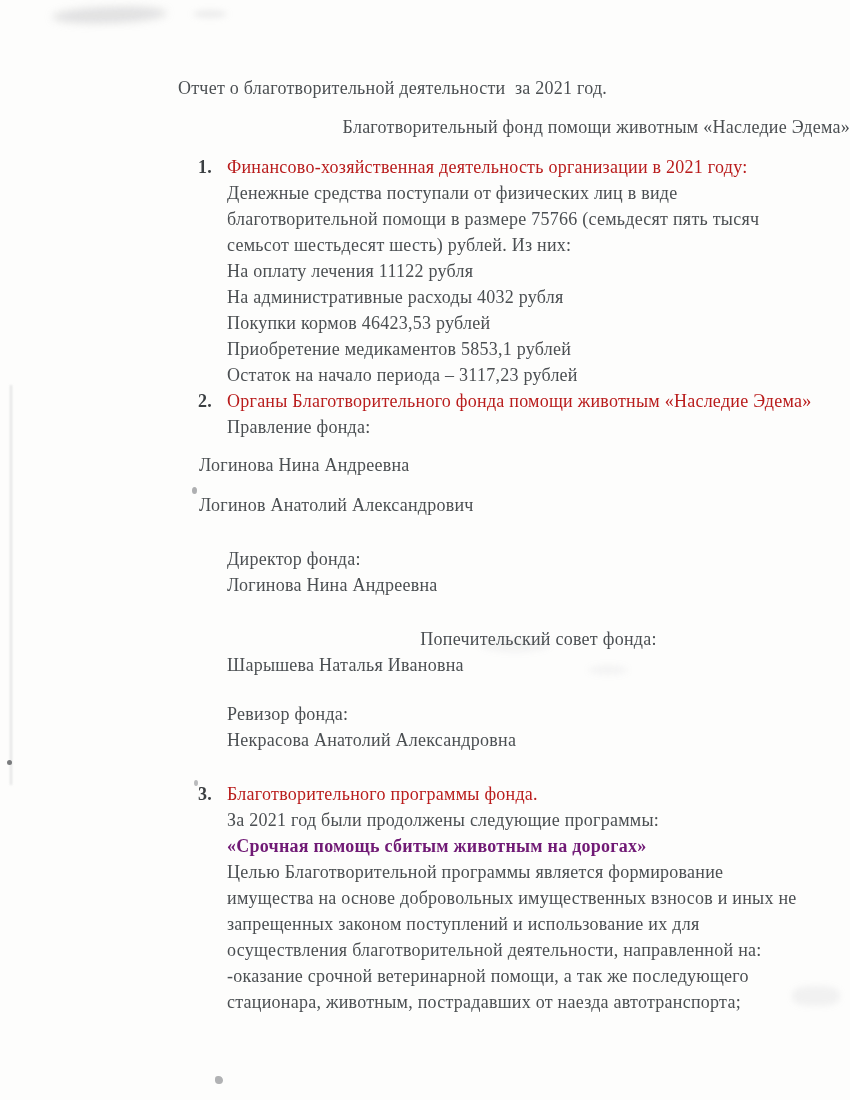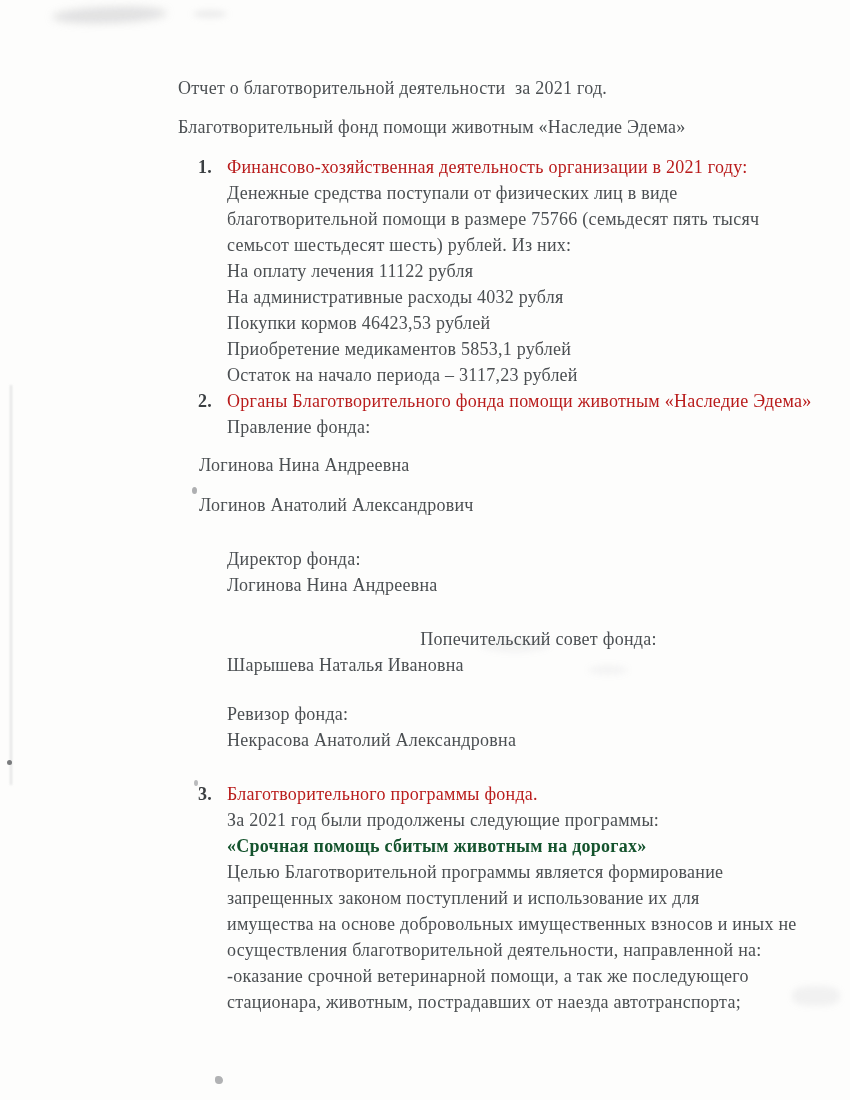--- a/index.html
+++ b/index.html
@@ -21,34 +21,34 @@
     position: absolute;
     left: 178px;
     top: 75px;
     width: 672px;
     font-size: 18px;
     line-height: 26px;
     letter-spacing: 0.25px;
   }
   .line { white-space: pre-wrap; }
   .title-line { margin-bottom: 13px; }
-  .subtitle-line { margin-bottom: 14px; }
+  .subtitle-line { margin-bottom: 14px; text-align: right; }
   .section { position: relative; padding-left: 49px; }
   .section-num {
     position: absolute;
     left: 20px;
     top: 0;
     font-weight: bold;
     color: #3b3f42;
   }
   .heading {
     font-weight: normal;
     color: #b91c1c;
   }
-  .bold-line { font-weight: bold; color: #14532d; }
+  .bold-line { font-weight: bold; color: #701a75; }
   .gap12 { margin-top: 12px; }
   .gap14 { margin-top: 14px; }
   .gap23 { margin-top: 23px; }
   .gap28 { margin-top: 28px; text-align: center; }
   .gap36 { margin-top: 28px; }
   .outdent { margin-left: -28px; }
   .sec3 { margin-top: 28px; }
 
   
   .artifact { position: absolute; pointer-events: none; }
@@ -159,21 +159,21 @@
       <div class="line gap23">Ревизор фонда:</div>
       <div class="line">Некрасова Анатолий Александровна</div>
     </div>
 
     <div class="section sec3">
       <span class="section-num">3.</span>
       <div class="line heading">Благотворительного программы фонда.</div>
       <div class="line">За 2021 год были продолжены следующие программы:</div>
       <div class="line bold-line">«Срочная помощь сбитым животным на дорогах»</div>
       <div class="line">Целью Благотворительной программы является формирование</div>
+      <div class="line">имущества на основе добровольных имущественных взносов и иных не</div>
       <div class="line">запрещенных законом поступлений и использование их для</div>
-      <div class="line">имущества на основе добровольных имущественных взносов и иных не</div>
       <div class="line">осуществления благотворительной деятельности, направленной на:</div>
       <div class="line">-оказание срочной ветеринарной помощи, а так же последующего</div>
       <div class="line">стационара, животным, пострадавших от наезда автотранспорта;</div>
     </div>
 
   </div>
 </div>
 
 </body></html>

